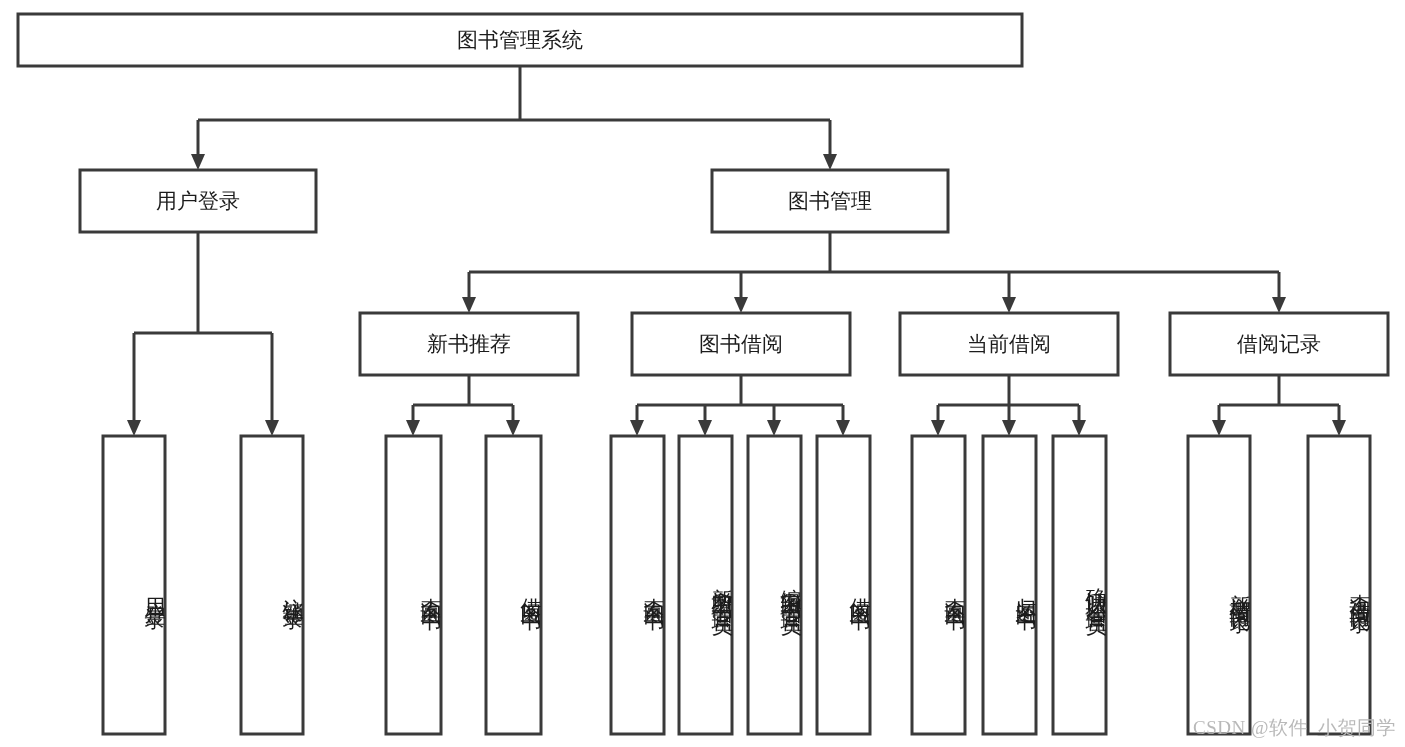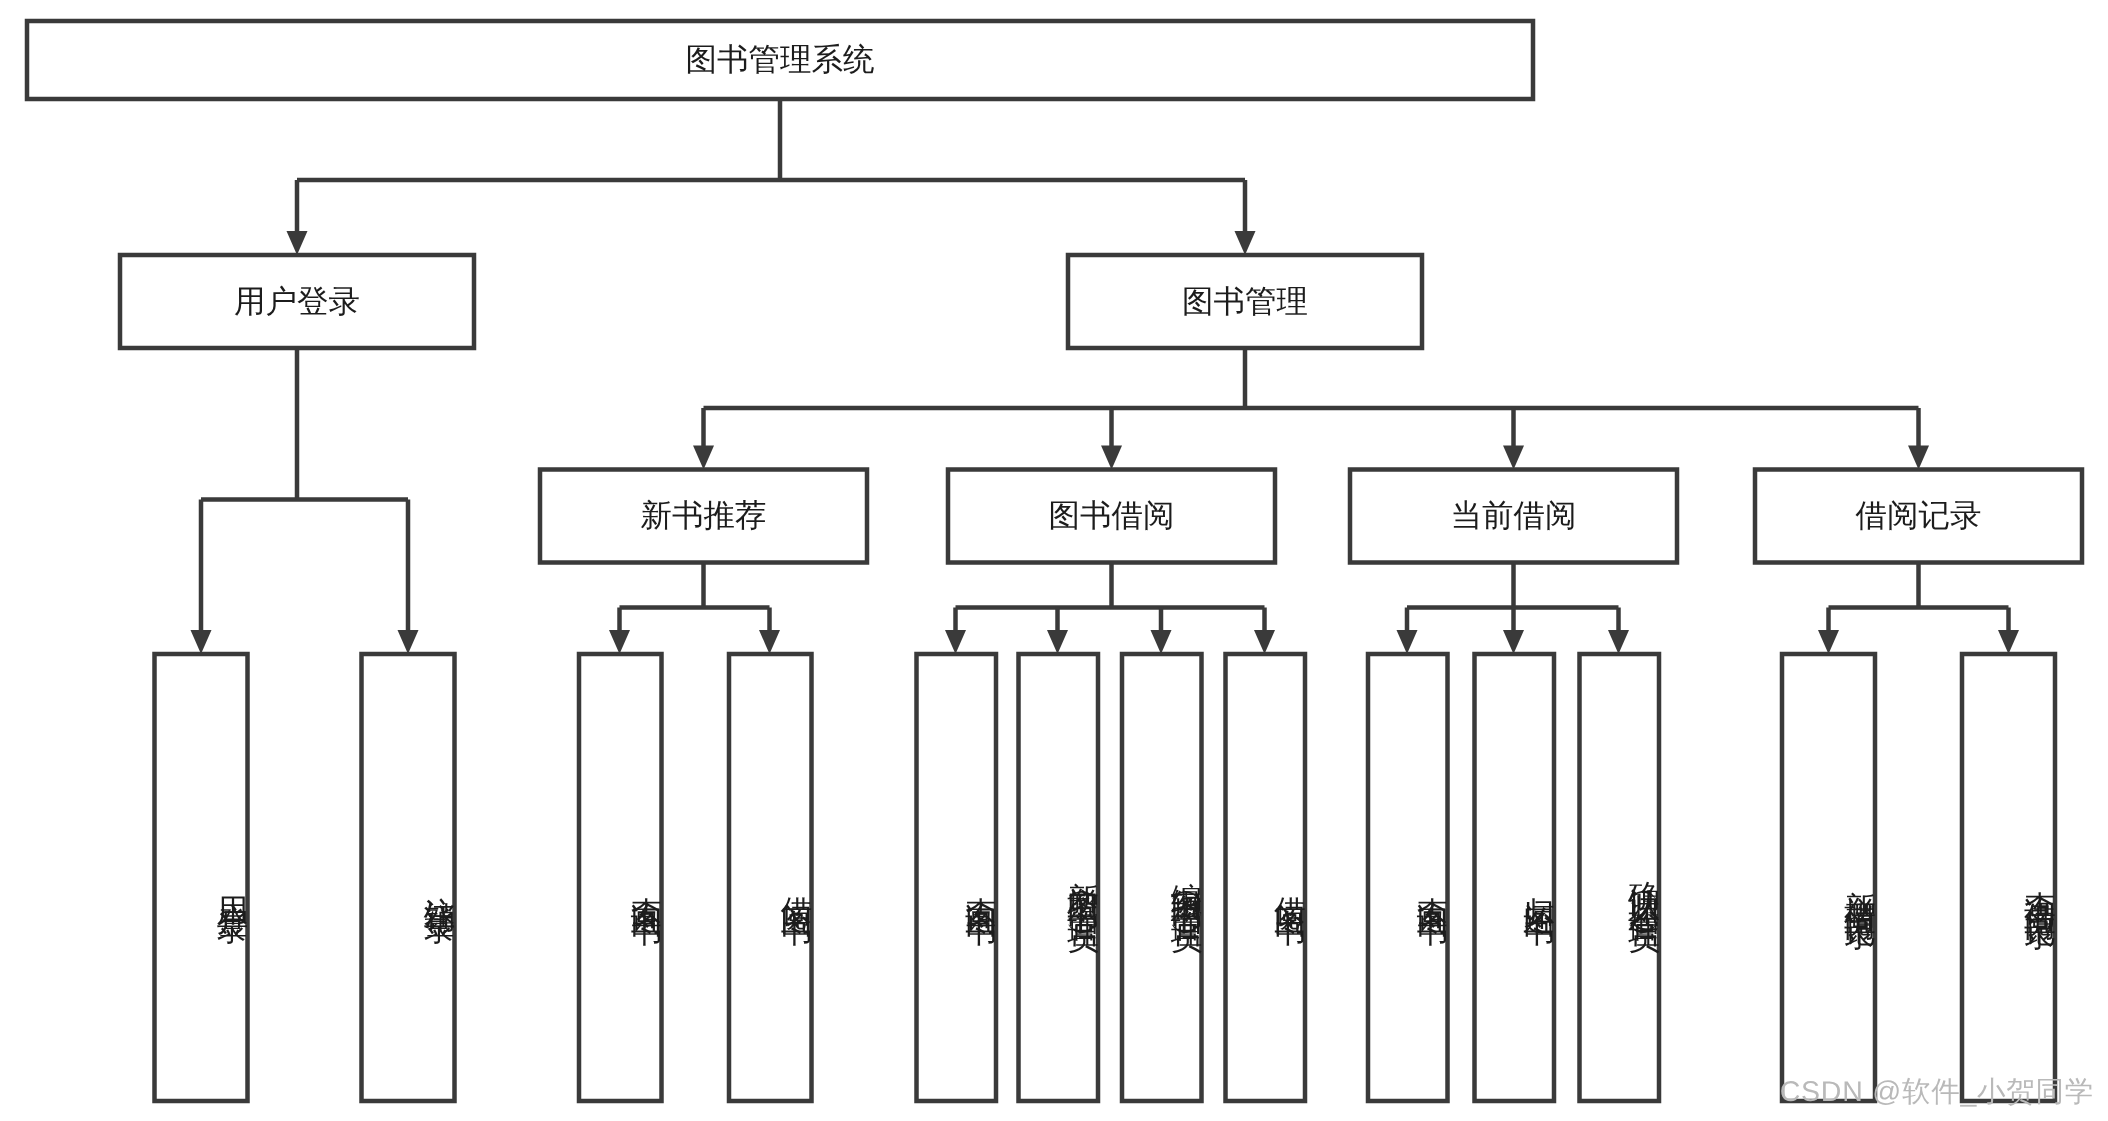--- a/index.html
+++ b/index.html
@@ -60,21 +60,21 @@
     display: flex;
     align-items: flex-start;
     justify-content: center;
     white-space: nowrap;
     pointer-events: none;
   }
   .watermark {
     position: absolute;
     right: 9px;
     bottom: 6px;
-    font-family: Liberation Sans, sans-serif;
+    font-family: Liberation Serif, serif;
     font-size: 19px;
     color: #b9b9b9;
     white-space: nowrap;
     letter-spacing: 0.5px;
   }
 </style>
 </head>
 <body>
 
 <div id="diagram-root">

